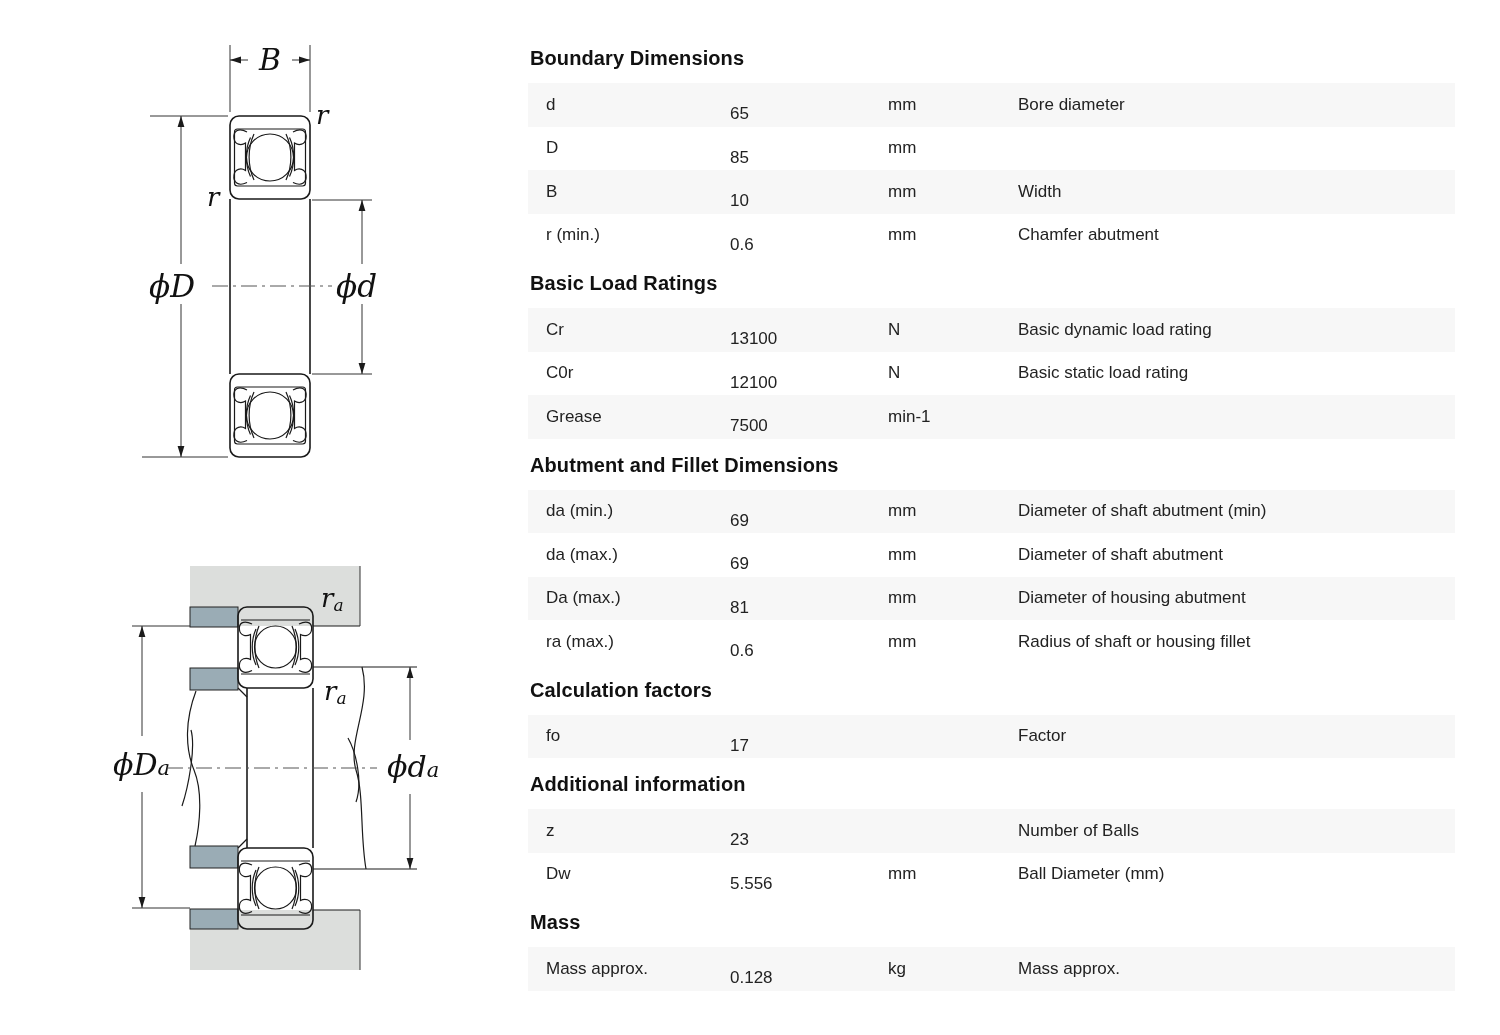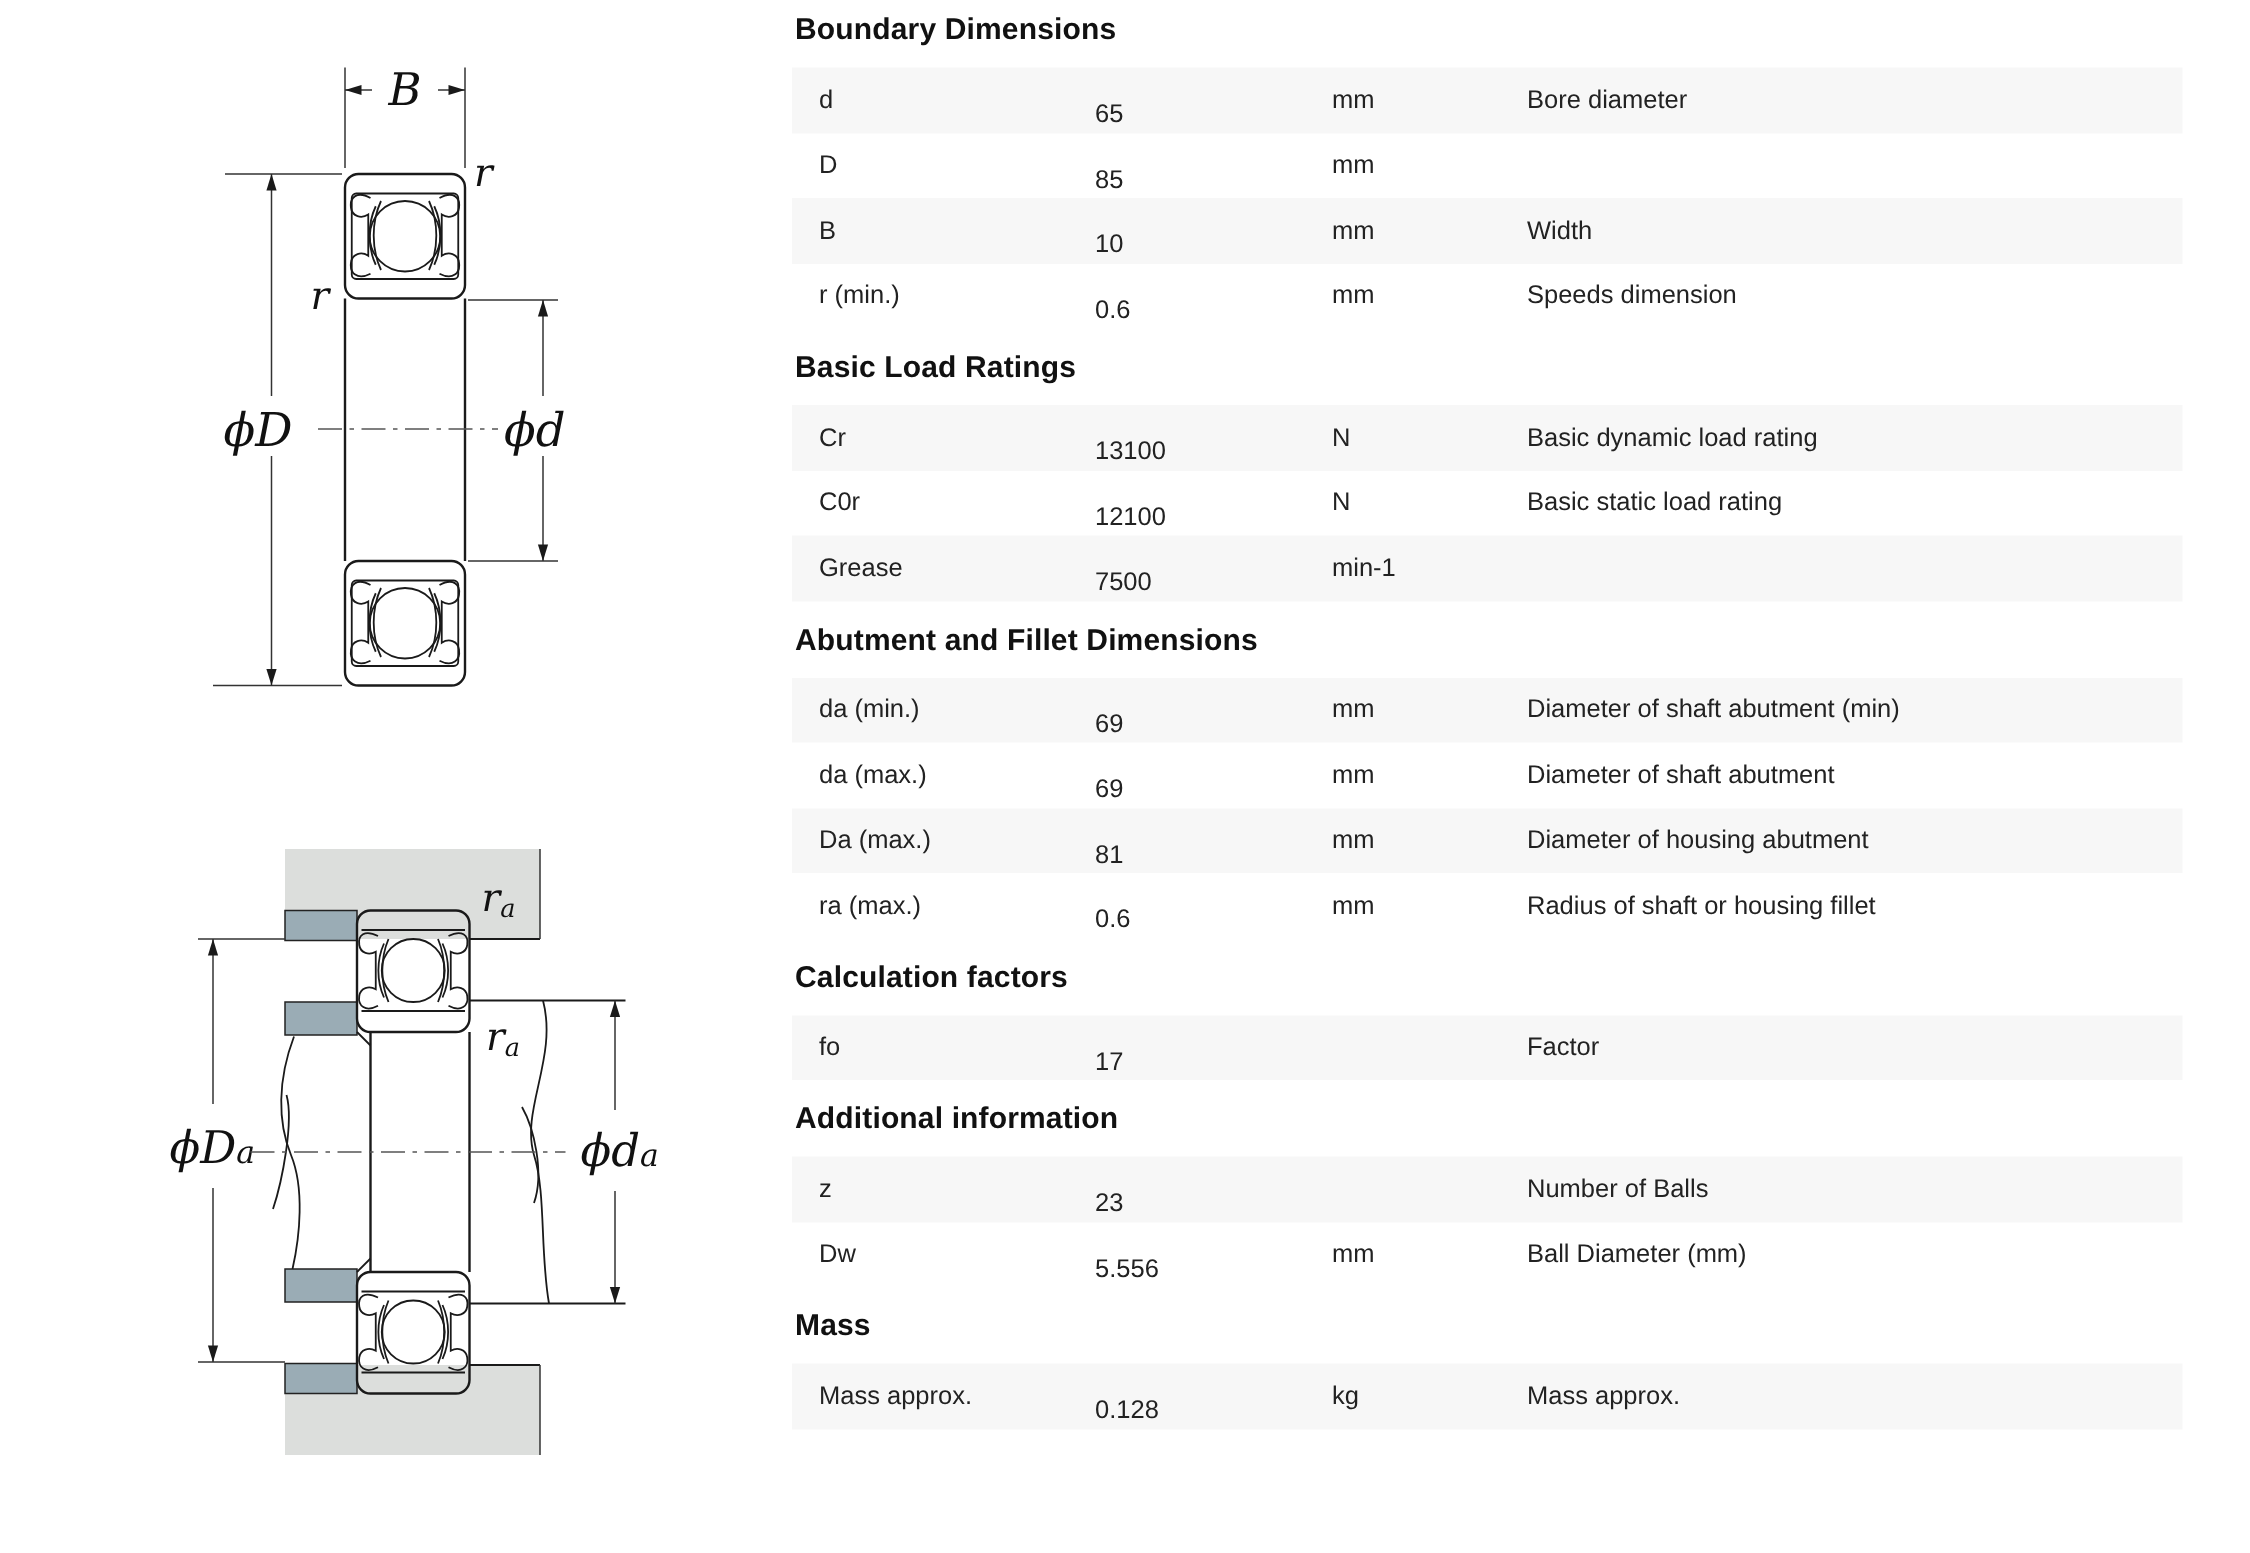--- a/index.html
+++ b/index.html
@@ -1,21 +1,21 @@
 <!DOCTYPE html>
 <html><head>
 <meta charset="utf-8">
 <style>
   html,body { margin:0; padding:0; background:#ffffff; }
   body { width:1500px; height:1035px; position:relative; overflow:hidden;
          font-family:"Liberation Sans", sans-serif; }
   .diagrams { position:absolute; left:0; top:0; width:528px; height:1035px; }
   .diagrams svg { display:block; }
 
-  .spec-table { position:absolute; left:528px; top:0; width:927px; padding-top:10px; }
+  .spec-table { position:absolute; left:528px; top:12px; width:927px; padding-top:36px; }
   .section-title { font-size:20px; line-height:20px; font-weight:700; color:#111;
                    margin:16px 0 15px 2px; letter-spacing:0.1px; }
   .spec-section:first-child .section-title { margin-top:0; }
   .spec-row { height:43.5px; display:flex; align-items:center; font-size:17px; color:#222; }
   .spec-row.shaded { background:#f7f7f7; }
   .col { white-space:nowrap; overflow:hidden; }
   .col.symbol { width:202px; padding-left:18px; box-sizing:border-box; }
   .col.value  { width:158px;margin-top:19px; }
   .col.unit   { width:130px; }
   .col.desc   { flex:1; }
@@ -172,21 +172,21 @@
     <span class="col symbol">B</span>
     <span class="col value">10</span>
     <span class="col unit">mm</span>
     <span class="col desc">Width</span>
   </div>
 
   <div class="spec-row">
     <span class="col symbol">r (min.)</span>
     <span class="col value">0.6</span>
     <span class="col unit">mm</span>
-    <span class="col desc">Speeds dimension</span>
+    <span class="col desc">Chamfer abutment</span>
   </div>
 </div>
   </section>
 
   <section class="spec-section">
     <h2 class="section-title">Basic Load Ratings</h2>
     <div class="rows">
   <div class="spec-row shaded">
     <span class="col symbol">Cr</span>
     <span class="col value">13100</span>

